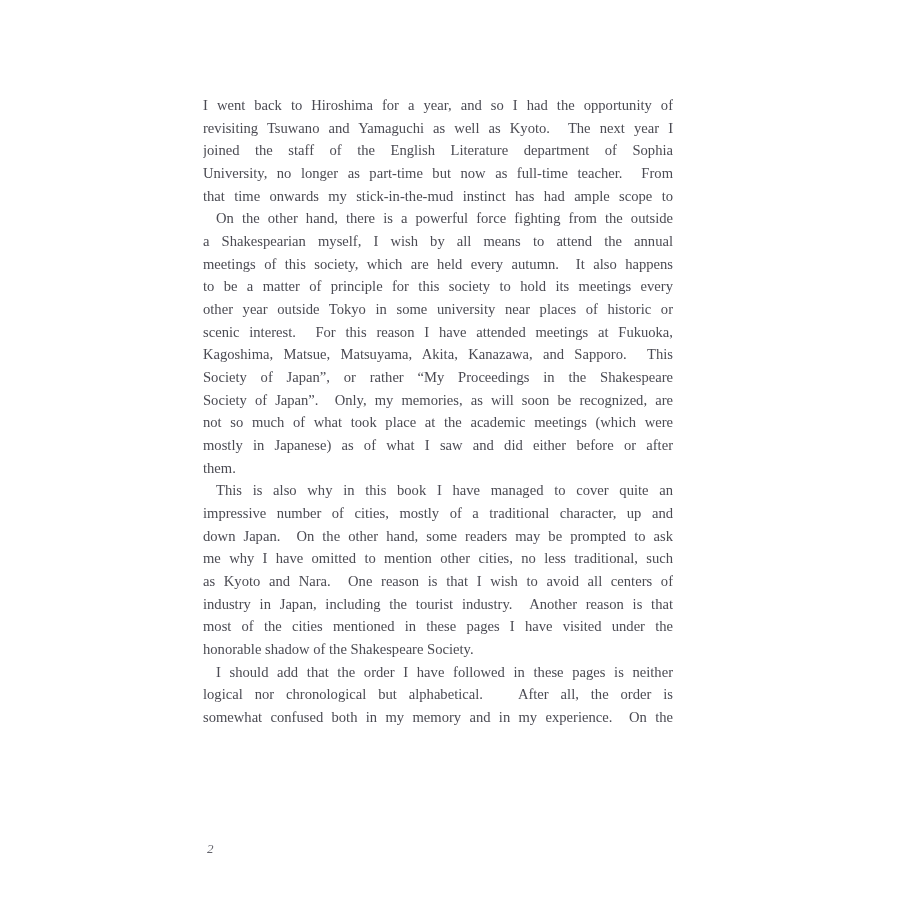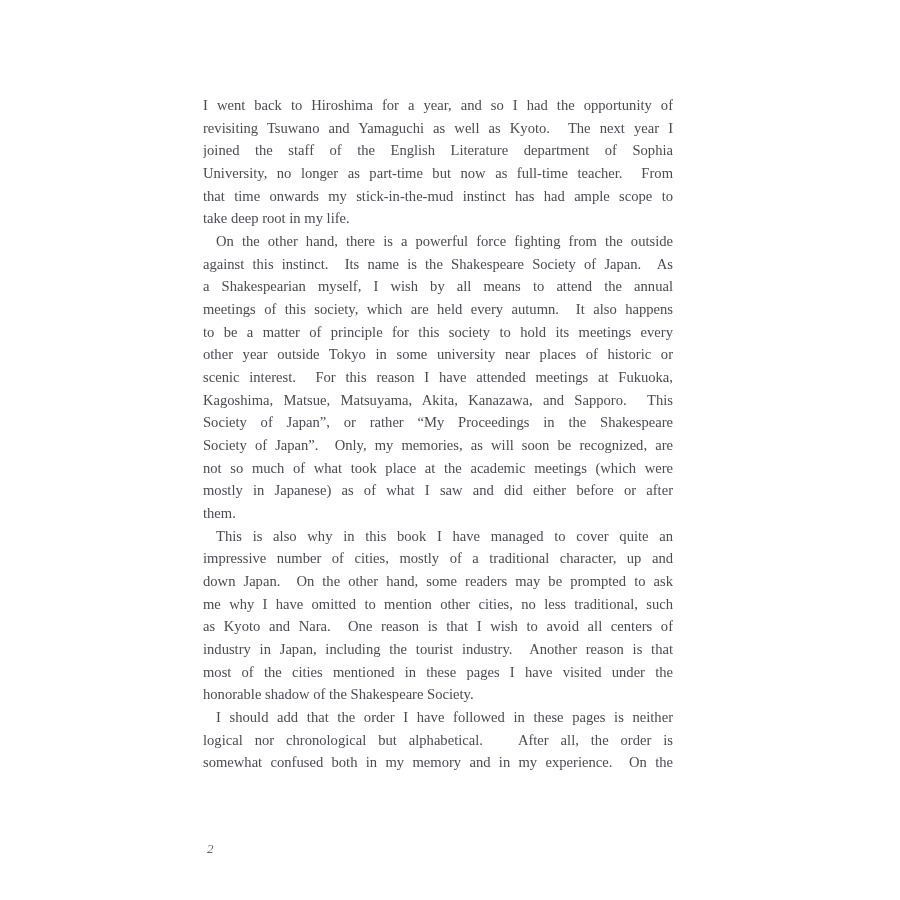--- a/index.html
+++ b/index.html
@@ -52,23 +52,21 @@
 </head>
 <body>
 
 <div class="page">
   <div class="text-block" id="text-block">
       <div class="line">I went back to Hiroshima for a year, and so I had the opportunity of</div>
       <div class="line">revisiting Tsuwano and Yamaguchi as well as Kyoto.  The next year I</div>
       <div class="line">joined the staff of the English Literature department of Sophia</div>
       <div class="line">University, no longer as part-time but now as full-time teacher.  From</div>
       <div class="line">that time onwards my stick-in-the-mud instinct has had ample scope to</div>
-      <div class="line short-last">take deep root in my life.</div>
       <div class="line indent">On the other hand, there is a powerful force fighting from the outside</div>
-      <div class="line">against this instinct.  Its name is the Shakespeare Society of Japan.  As</div>
       <div class="line">a Shakespearian myself, I wish by all means to attend the annual</div>
       <div class="line">meetings of this society, which are held every autumn.  It also happens</div>
       <div class="line">to be a matter of principle for this society to hold its meetings every</div>
       <div class="line">other year outside Tokyo in some university near places of historic or</div>
       <div class="line">scenic interest.  For this reason I have attended meetings at Fukuoka,</div>
       <div class="line">Kagoshima, Matsue, Matsuyama, Akita, Kanazawa, and Sapporo.  This</div>
       <div class="line">Society of Japan”, or rather “My Proceedings in the Shakespeare</div>
       <div class="line">Society of Japan”.  Only, my memories, as will soon be recognized, are</div>
       <div class="line">not so much of what took place at the academic meetings (which were</div>
       <div class="line">mostly in Japanese) as of what I saw and did either before or after</div>

